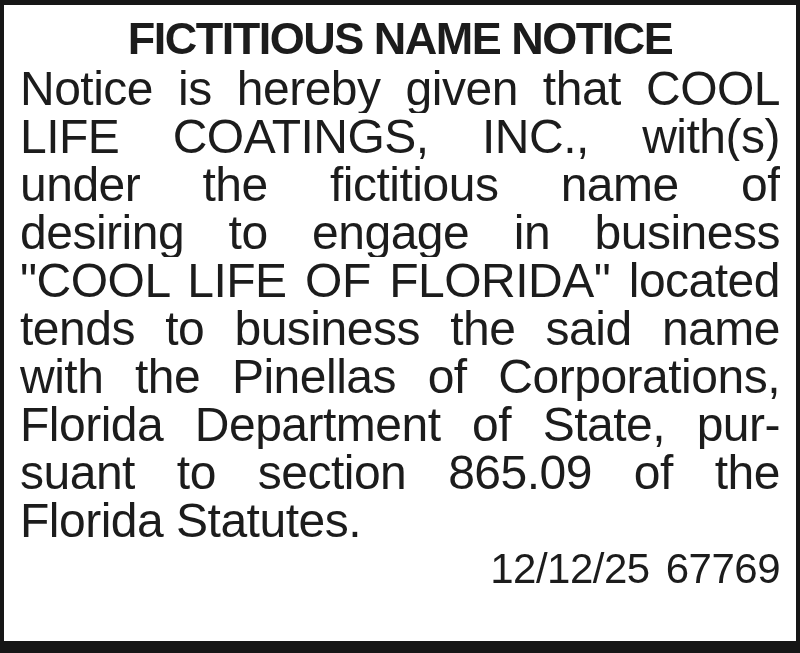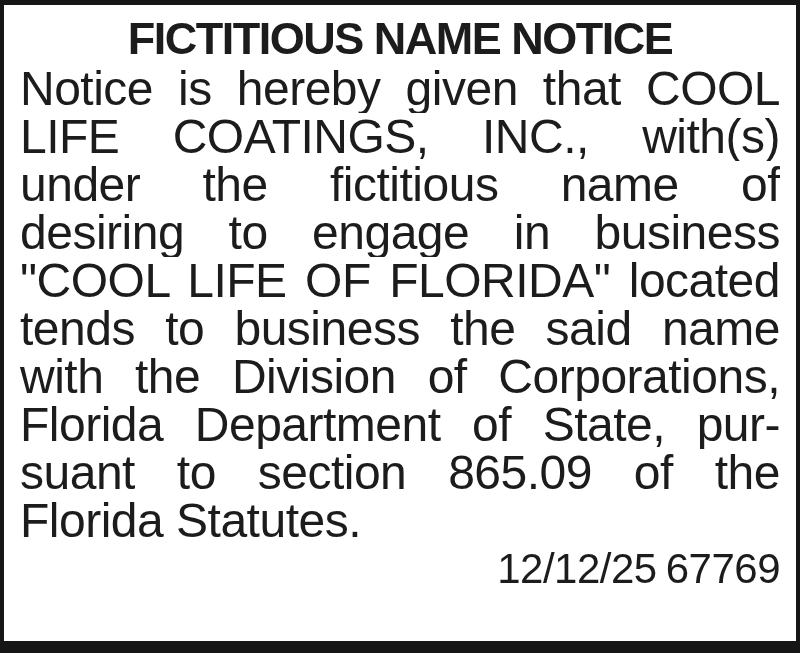--- a/index.html
+++ b/index.html
@@ -48,36 +48,36 @@
     text-align-last: left;
   }
   .footer-line {
     font-size: 42px;
     line-height: 48px;
     height: 48px;
     letter-spacing: -0.5px;
     text-align: right;
   }
   .ad-number {
-    margin-left: 9px;
+    margin-left: 16px;
   }
 </style>
 </head>
 <body>
 
 <div class="ad">
   <div class="title">FICTITIOUS NAME NOTICE</div>
   <div class="notice-body">
     <div class="body-line">Notice is hereby given that COOL</div>
     <div class="body-line">LIFE COATINGS, INC., with(s)</div>
     <div class="body-line">under the fictitious name of</div>
     <div class="body-line">desiring to engage in business</div>
     <div class="body-line">"COOL LIFE OF FLORIDA" located</div>
     <div class="body-line">tends to business the said name</div>
-    <div class="body-line">with the Division of Corporations,</div>
+    <div class="body-line">with the Pinellas of Corporations,</div>
     <div class="body-line">Florida Department of State, pur-</div>
     <div class="body-line">suant to section 865.09 of the</div>
     <div class="body-line last-line">Florida Statutes.</div>
   </div>
   <div class="footer-line">
     <span class="pub-date">12/12/25</span><span class="ad-number">67769</span>
   </div>
 </div>
 
 </body></html>

